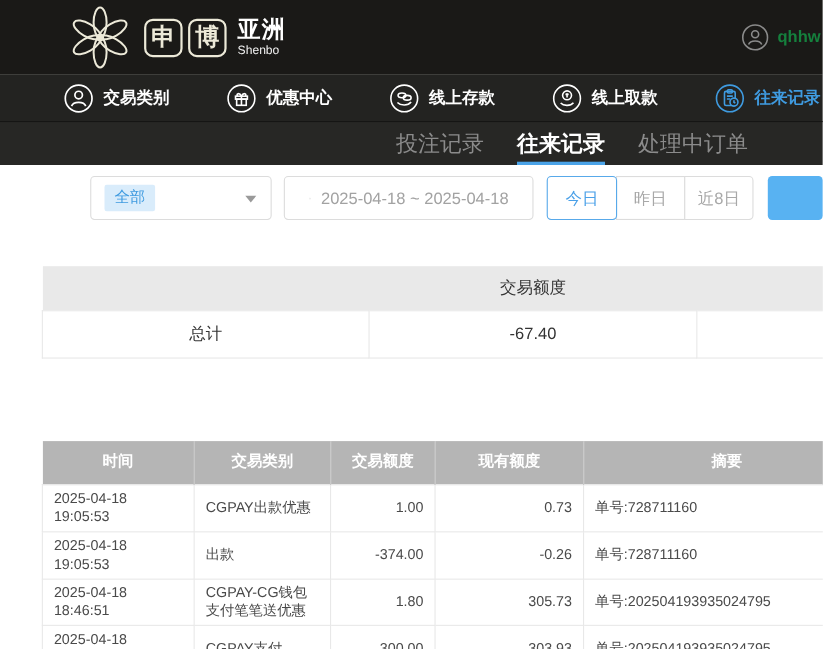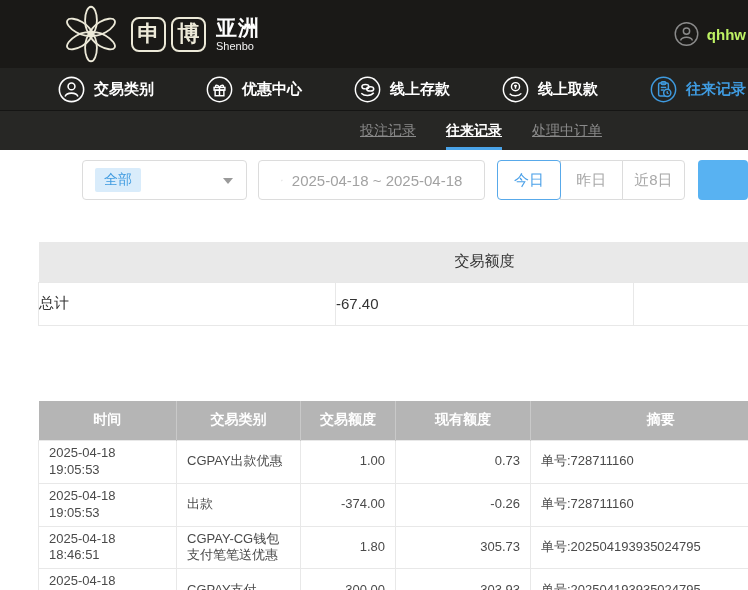--- a/index.html
+++ b/index.html
@@ -11,35 +11,35 @@
   .logo { display:flex; align-items:center; margin-left:58px; gap:5px; cursor:pointer; }
   .logo-flower { margin-right:2px; }
   .logo-box { width:35px; height:35px; border:2px solid #ece9d8; border-radius:8px;
     color:#ece9d8; font-size:22px; font-weight:bold; display:flex; align-items:center;
     justify-content:center; }
   .logo-text { color:#fff; margin-left:5px; line-height:1; }
   .logo-region { font-size:21px; font-weight:bold; letter-spacing:1px; }
   .logo-latin { font-size:11px; margin-top:3px; color:#f2f2f2; }
   .user { position:absolute; right:2px; top:50%; transform:translateY(-50%);
     display:flex; align-items:center; gap:8px; }
-  .user-name { color:#bef264; font-weight:bold; font-size:15px; white-space:nowrap; }
+  .user-name { color:#15803d; font-weight:bold; font-size:15px; white-space:nowrap; }
 
   
   .main-nav { height:42px; background:#232321; display:flex; align-items:center;
     padding-left:58px; gap:52px; }
   .nav-item { display:flex; align-items:center; gap:9px; color:#fff; font-size:15px;
     font-weight:bold; white-space:nowrap; cursor:pointer; }
   .nav-item.active { color:#3f9be0; }
   .nav-item svg { display:block; }
 
   
   .sub-nav { height:40px; background:#272725; border-top:1px solid #151514;
     display:flex; padding-left:360px; gap:30px; }
-  .tab { font-size:14px; color:#8b8b8b; display:flex; align-items:center; height:100%;
-    cursor:pointer; white-space:nowrap;text-decoration:underline; }
+  .tab { font-size:20px; color:#8b8b8b; display:flex; align-items:center; height:100%;
+    cursor:pointer; white-space:nowrap; }
   .tab.active { color:#fff; font-weight:bold; border-bottom:3px solid #4aa3e8; padding-top:3px; }
 
   
   .filter-row { display:flex; margin:10px 0 0 38px; height:40px; align-items:stretch; }
   .select-box { width:199px; border:1px solid #dcdcdc; border-radius:4px; background:#fff;
     display:flex; align-items:center; padding:0 12px; position:relative; margin-right:11px; cursor:pointer;margin-left:44px; }
   .chip { background:#d9ecfb; color:#3f9be0; font-size:14px; padding:3px 9px; border-radius:2px; }
   .caret { width:0; height:0; border-left:5px solid transparent; border-right:5px solid transparent;
     border-top:6px solid #9a9a9a; position:absolute; right:13px; top:17px; }
   .date-box { width:227px; border:1px solid #dcdcdc; border-radius:4px; background:#fff;
@@ -53,21 +53,21 @@
   .quick-btn.active { border:1px solid #58a9ea; color:#4aa0e8; border-radius:4px;
     position:relative; z-index:2; }
   .search-btn { width:62px; margin-left:13px; background:#58b2f2; border:none;
     border-radius:4px; cursor:pointer; }
 
   
   .summary-table { margin:42px 0 0 38px; border-collapse:collapse; width:892px; table-layout:fixed; }
   .summary-table th { background:#e9e9e9; height:40px; font-size:15px; font-weight:normal;
     color:#333; text-align:center; }
   .summary-table td { border:1px solid #e8e8e8; height:43px; font-size:15px; color:#333;
-    text-align:left; }
+    text-align:center; }
 
   
   .main-table { margin:75px 0 0 38px; border-collapse:collapse; width:752px; table-layout:fixed; }
   .main-table th { background:#b5b5b5; color:#fff; font-size:14px; font-weight:bold;
     height:40px; text-align:center; border-right:1px solid #c9c9c9; }
   .main-table th:last-child { border-right:none; }
   .main-table td { border:1px solid #e8e8e8; font-size:13px; color:#4a4a4a;
     padding:4px 10px; height:40px; line-height:1.3; vertical-align:middle; }
   .main-table td.al-right { text-align:right; }
   .main-table td.al-left { text-align:left; }

